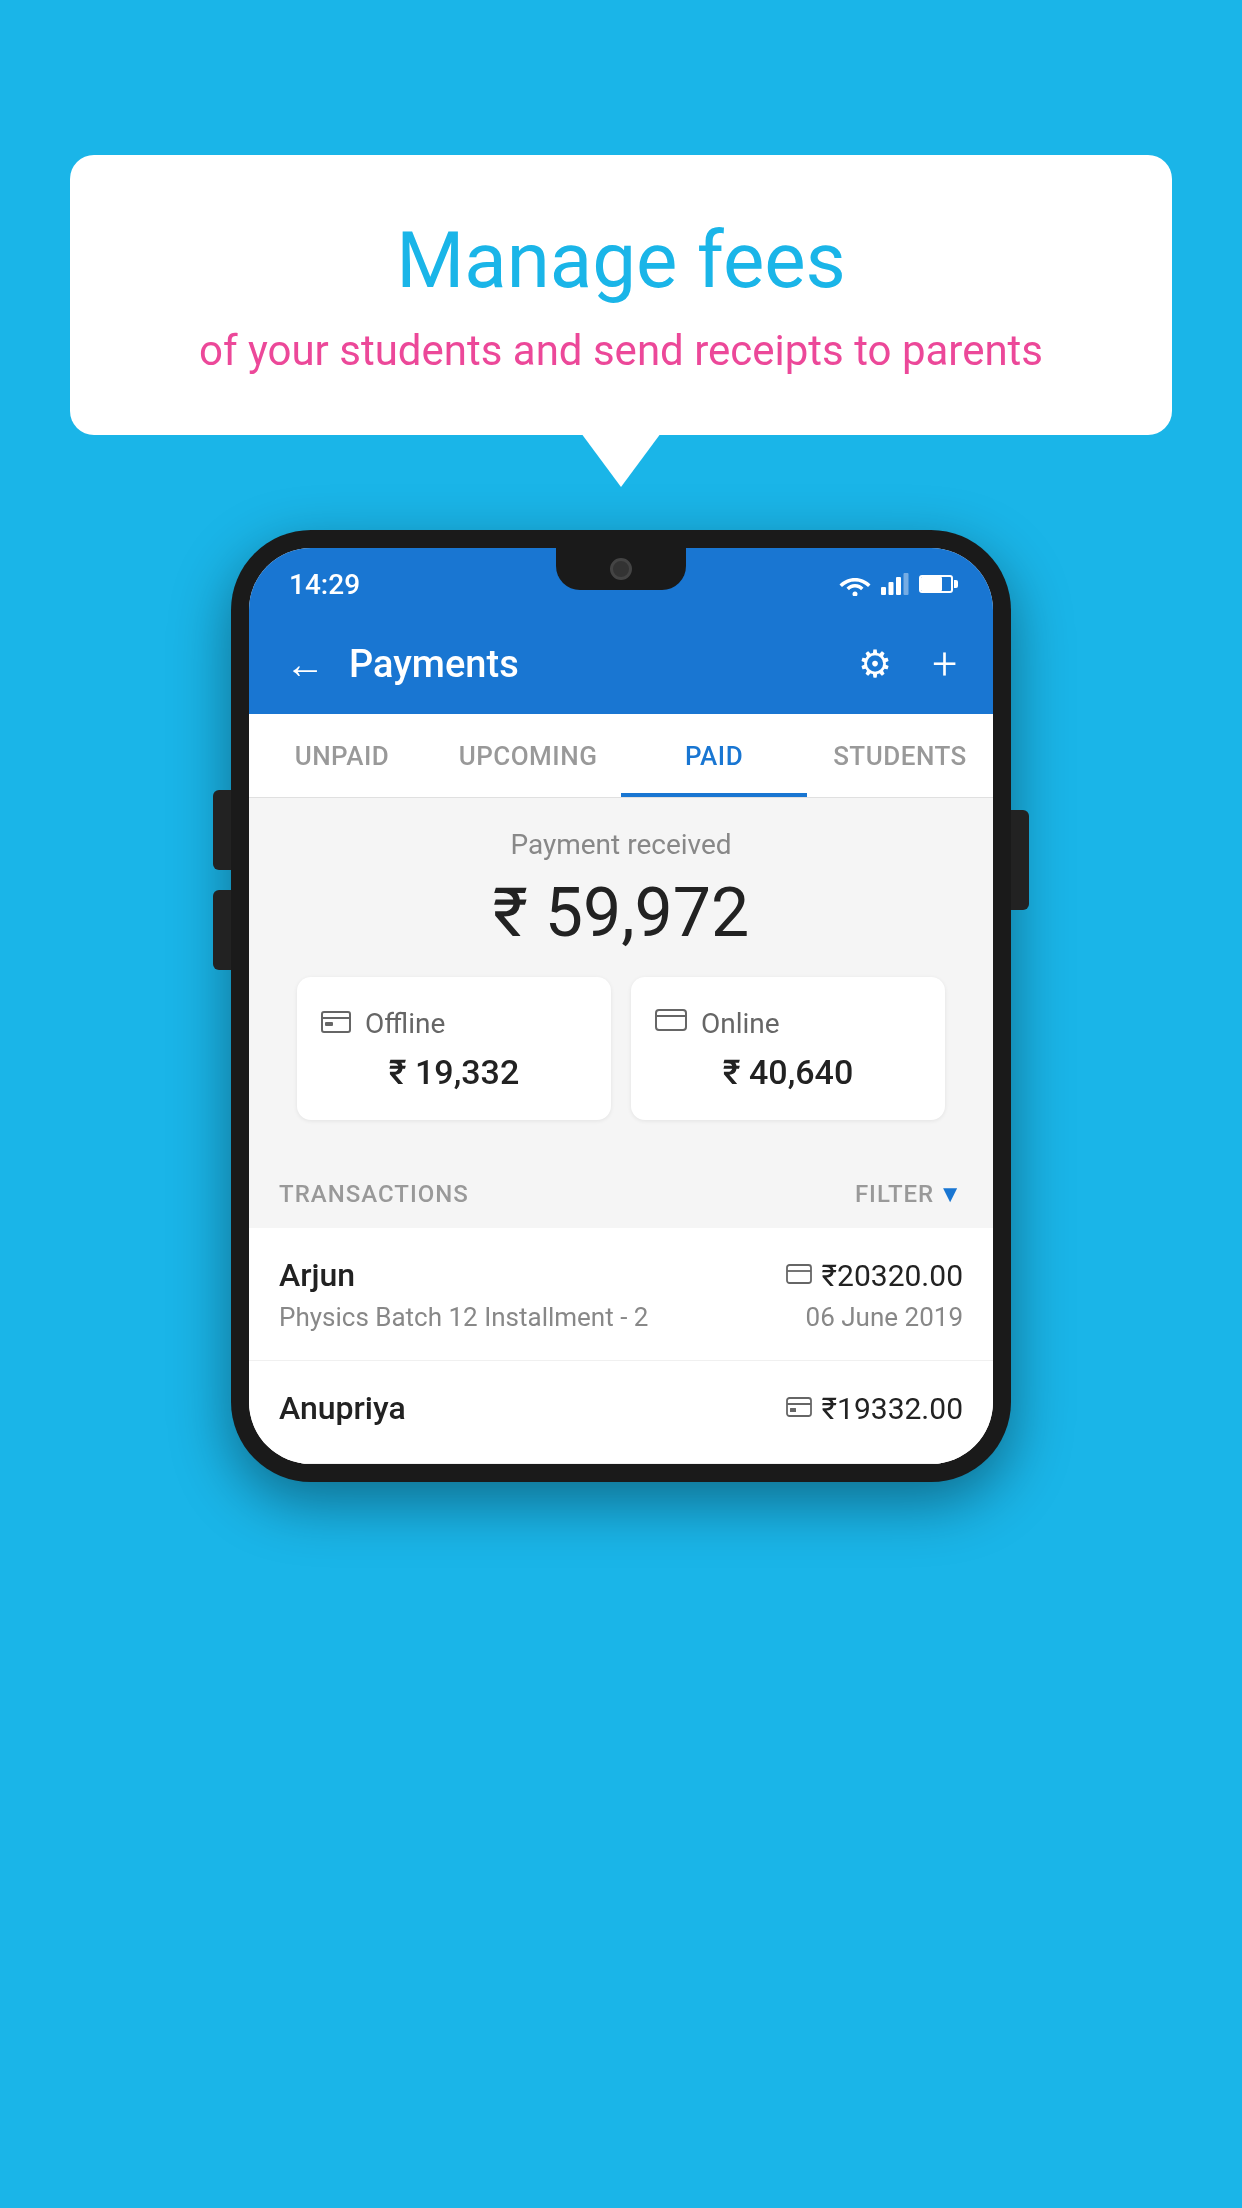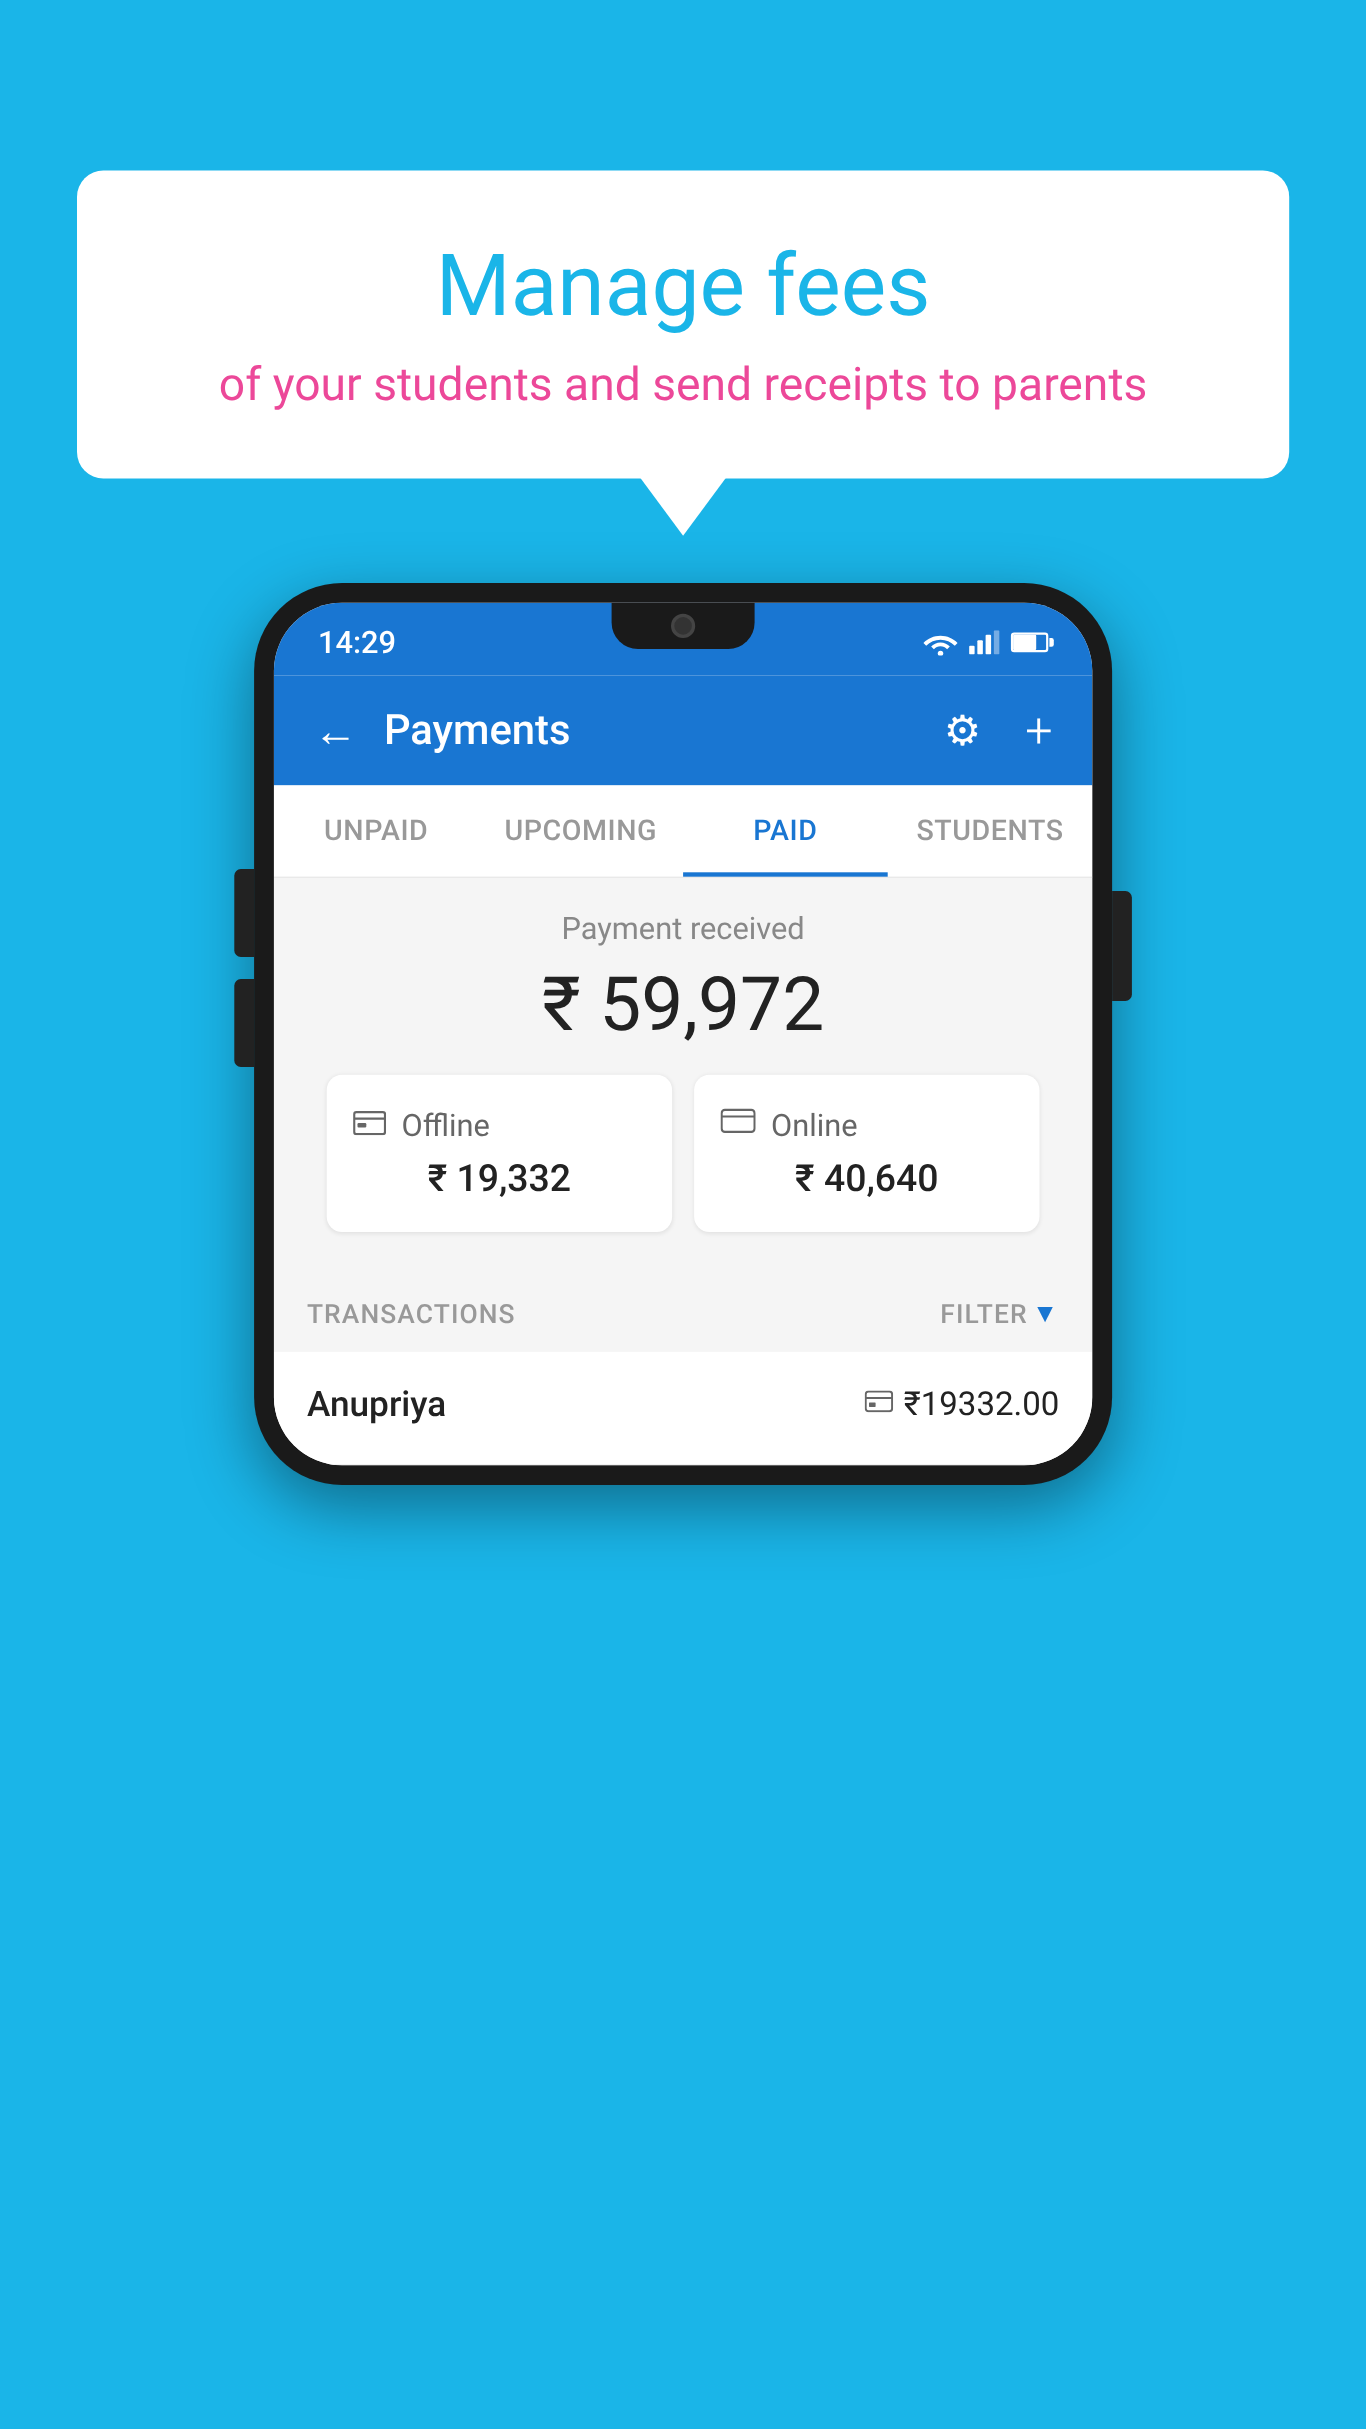--- a/index.html
+++ b/index.html
@@ -512,20 +512,38 @@
       </div>
 
       <div class="transactions-header">
         <span class="transactions-label">TRANSACTIONS</span>
         <div class="filter-btn">
           <span>FILTER</span>
           <span class="filter-icon">▼</span>
         </div>
       </div>
 
+      <div class="transaction-row">
+        <div class="transaction-top">
+          <span class="transaction-name">Arjun</span>
+          <div class="transaction-amount-wrap">
+            <span class="transaction-type-icon">
+              <svg width="26" height="20" viewBox="0 0 26 20" fill="none" stroke="#666" stroke-width="1.8">
+                <rect x="1" y="1" width="24" height="18" rx="2.5"></rect>
+                <line x1="1" y1="7" x2="25" y2="7"></line>
+              </svg>
+            </span>
+            <span class="transaction-amount">₹20320.00</span>
+          </div>
+        </div>
+        <div class="transaction-bottom">
+          <span class="transaction-course">Physics Batch 12 Installment - 2</span>
+          <span class="transaction-date">06 June 2019</span>
+        </div>
+      </div>
 
       <div class="transaction-row">
         <div class="transaction-top">
           <span class="transaction-name">Anupriya</span>
           <div class="transaction-amount-wrap">
             <span class="transaction-type-icon">
               <svg width="26" height="20" viewBox="0 0 26 20" fill="none" stroke="#666" stroke-width="1.8">
                 <rect x="1" y="1" width="24" height="18" rx="2.5"></rect>
                 <line x1="1" y1="7" x2="25" y2="7"></line>
                 <rect x="4" y="11" width="6" height="4" rx="0.5" fill="#666" stroke="none"></rect>

